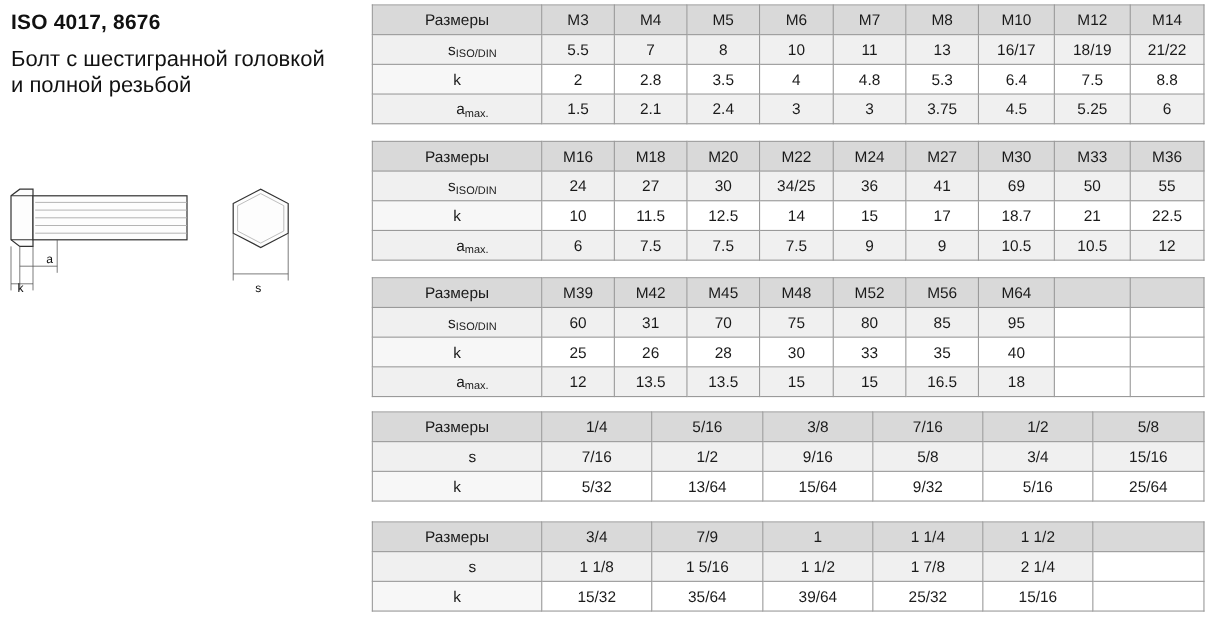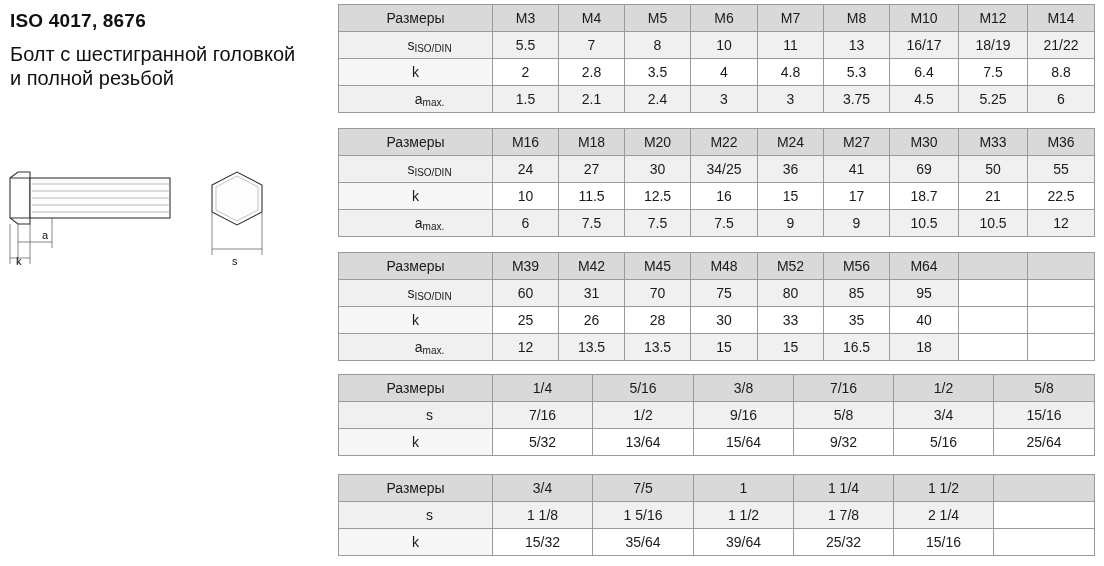--- a/index.html
+++ b/index.html
@@ -252,21 +252,21 @@
         <td class="val">41</td>
         <td class="val">69</td>
         <td class="val">50</td>
         <td class="val">55</td>
       </tr>
       <tr>
         <td class="lbl"><span>k</span><span class="sub"></span></td>
         <td>10</td>
         <td>11.5</td>
         <td>12.5</td>
-        <td>16</td>
+        <td>14</td>
         <td>15</td>
         <td>17</td>
         <td>18.7</td>
         <td>21</td>
         <td>22.5</td>
       </tr>
       <tr class="alt">
         <td class="lbl shaded"><span>a</span><span class="sub">max.</span></td>
         <td class="val">6</td>
         <td class="val">7.5</td>
@@ -398,21 +398,21 @@
         <col style="width:101px">
         <col style="width:100px">
       <col style="width:100px">
         <col style="width:100px">
         <col style="width:101px">
     </colgroup>
     <thead>
       <tr>
         <th>Размеры</th>
         <th>3/4</th>
-        <th>7/5</th>
+        <th>7/9</th>
         <th>1</th>
         <th>1 1/4</th>
         <th>1 1/2</th>
         <th class="empty"></th>
       </tr>
     </thead>
     <tbody>
       <tr class="alt">
         <td class="lbl shaded">s</td>
         <td class="val">1 1/8</td>

